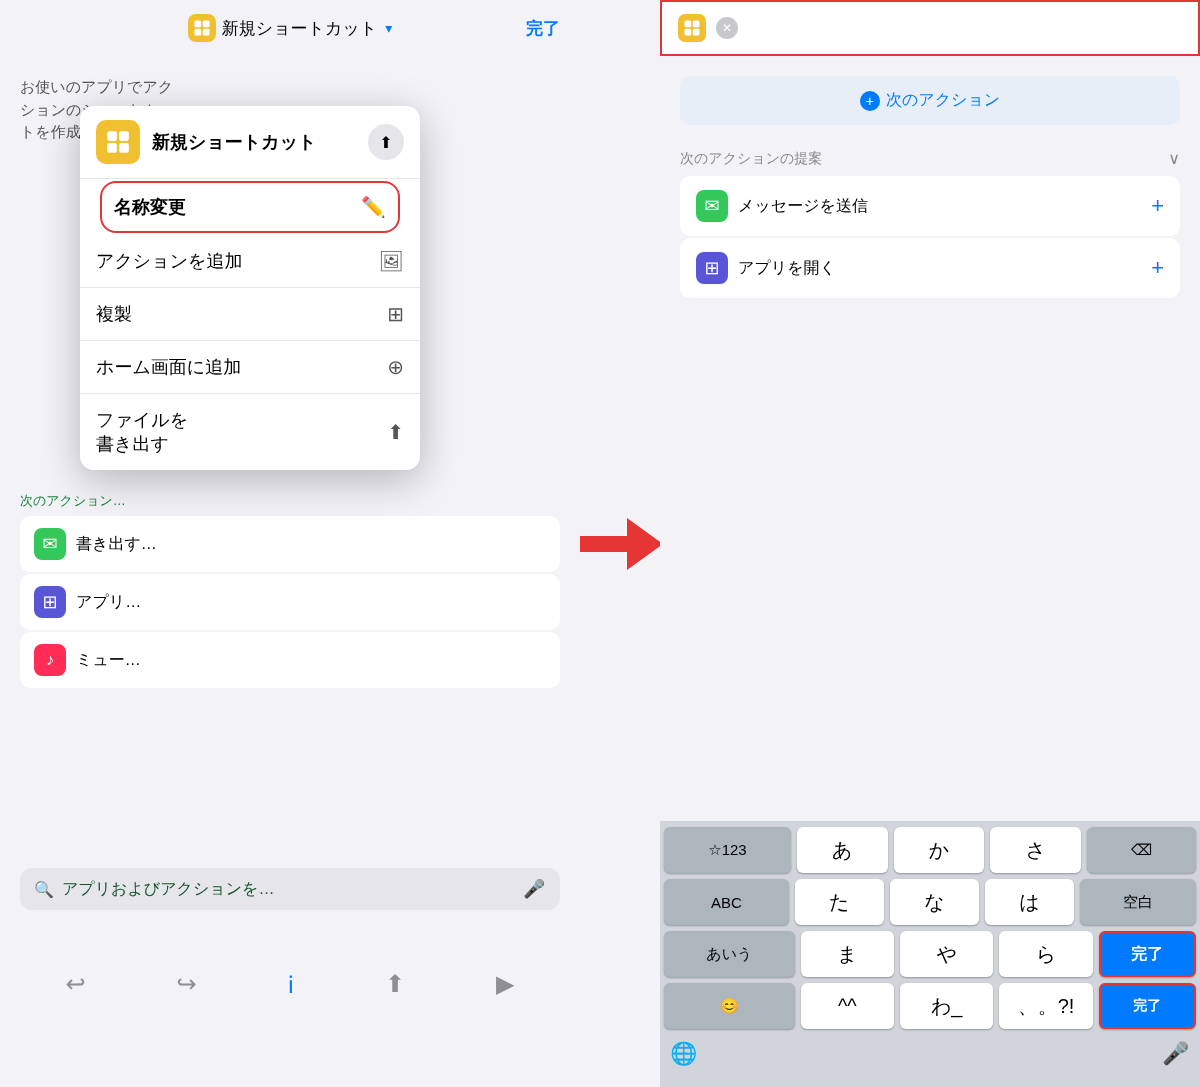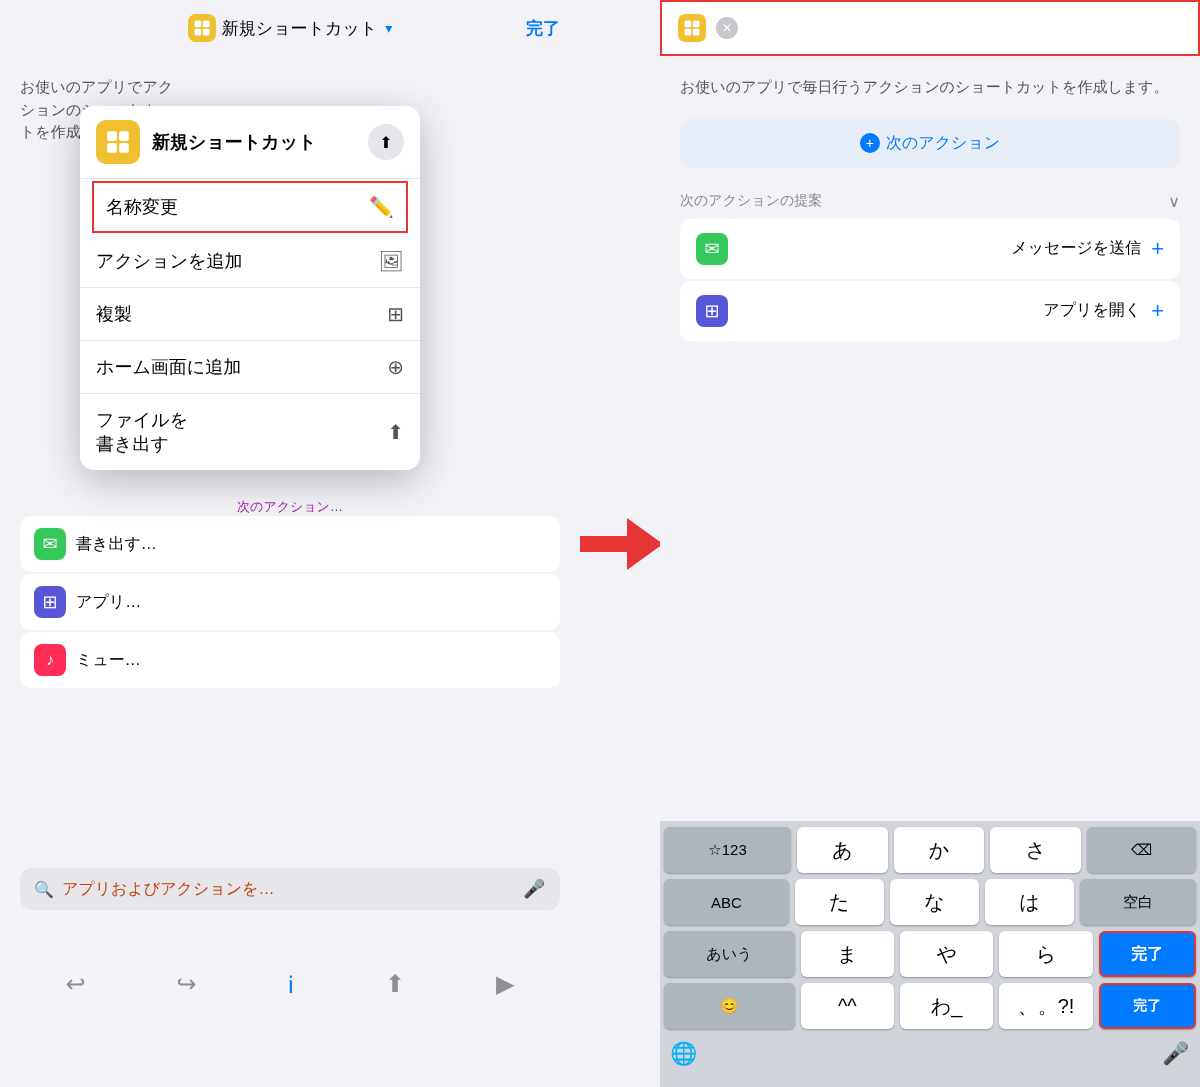--- a/index.html
+++ b/index.html
@@ -134,23 +134,24 @@
     .menu-item .menu-label {
       font-size: 18px;
       color: #000;
     }
     .menu-item .menu-icon {
       font-size: 20px;
       color: #555;
     }
     .menu-item.highlighted {
       border: 2.5px solid #e53535;
-      border-radius: 0;
-      margin: 2px 12px;
+      border-radius: 16px;
+      margin: 2px 20px;
       padding: 12px 12px;
+      font-weight: bold;
     }
     .action-row {
       display: flex;
       align-items: center;
       background: #fff;
       border-radius: 10px;
       padding: 12px 14px;
       margin-bottom: 2px;
       gap: 10px;
     }
@@ -183,21 +184,21 @@
       bottom: 120px;
       left: 20px;
       right: 20px;
       background: #e5e5ea;
       border-radius: 12px;
       padding: 10px 14px;
       display: flex;
       align-items: center;
       gap: 8px;
     }
-    .search-bar .search-text { color: #c2410c; font-size: 16px; flex: 1; }
+    .search-bar .search-text { color: #14532d; font-size: 16px; flex: 1; }
     .search-bar .mic-icon { color: #8e8e93; font-size: 18px; }
 
     
     .bottom-nav {
       position: absolute;
       bottom: 30px;
       left: 20px;
       right: 20px;
       display: flex;
       align-items: center;
@@ -306,39 +307,39 @@
 
     .suggestion-row {
       display: flex;
       align-items: center;
       background: #fff;
       border-radius: 10px;
       padding: 14px 16px;
       margin-bottom: 2px;
       gap: 10px;
     }
-    .suggestion-label { font-size: 16px; font-weight: 500; color: #000; flex: 1; text-align: right; }
+    .suggestion-label { font-size: 16px; font-weight: 500; color: #000; flex: 1; }
     .suggestion-plus { color: #007aff; font-size: 22px; font-weight: 300; }
 
     
     .keyboard {
       position: absolute;
       bottom: 0;
       left: 0;
       right: 0;
       background: #d1d5db;
     }
     .keyboard-rows {
       padding: 6px 4px 0;
     }
     .key-row {
       display: flex;
       gap: 6px;
       margin-bottom: 6px;
-      justify-content: center;
+      justify-content: flex-end;
     }
     .key {
       background: #fff;
       border-radius: 6px;
       display: flex;
       align-items: center;
       justify-content: center;
       font-size: 20px;
       color: #000;
       box-shadow: 0 1px 2px rgba(0,0,0,0.3);
@@ -431,21 +432,21 @@
         <span class="menu-icon">⊕</span>
       </div>
       <div class="menu-item">
         <span class="menu-label">ファイルを<br>書き出す</span>
         <span class="menu-icon">⬆</span>
       </div>
     </div>
   </div>
 
   <div style="position:absolute; bottom:340px; left:20px; right:20px;">
-    <div style="font-size:13px; color:#a21caf; text-align:center;">次のアクション…</div>
+    <div style="font-size:13px; color:#15803d; margin-bottom:6px;">次のアクション…</div>
     <div class="action-row">
       <div class="action-icon-messages">✉</div>
       <span class="action-label">書き出す…</span>
     </div>
     <div class="action-row" style="margin-top:2px;">
       <div class="action-icon-apps">⊞</div>
       <span class="action-label">アプリ…</span>
     </div>
     <div class="action-row" style="margin-top:2px;">
       <div class="action-icon-music">♪</div>
@@ -485,21 +486,20 @@
         <rect x="2" y="13" width="9" height="9" rx="2" fill="white"></rect>
         <rect x="13" y="13" width="9" height="9" rx="2" fill="white"></rect>
       </svg>
     </div>
     <div class="clear-btn">
       <span>✕</span>
     </div>
   </div>
 
   <div class="right-body">
-    <div class="right-description">お使いのアプリで毎日行うアクションのショートカットを作成します。</div>
 
     <div class="add-action-btn">
       <div class="plus-circle">+</div>
       <span>次のアクション</span>
     </div>
 
     <div class="suggestions-header">
       <span class="suggestions-title">次のアクションの提案</span>
       <span class="suggestions-chevron">∨</span>
     </div>

